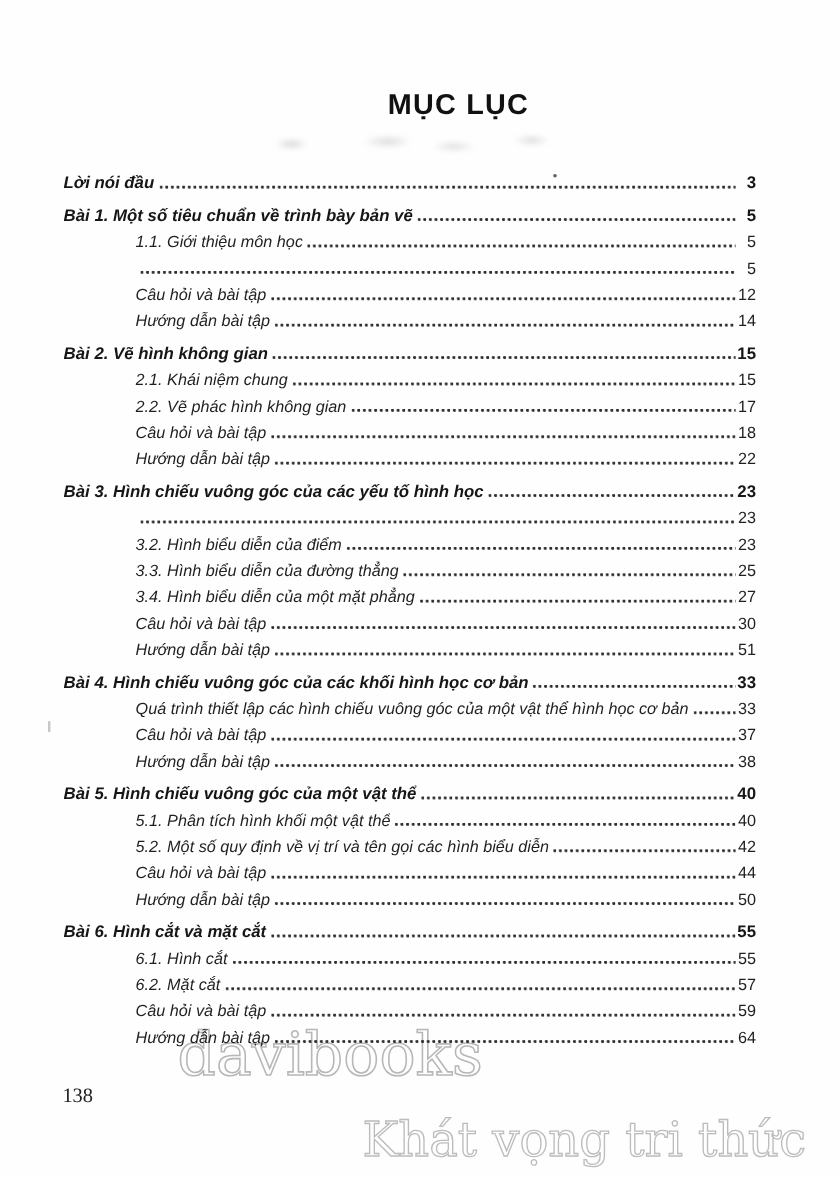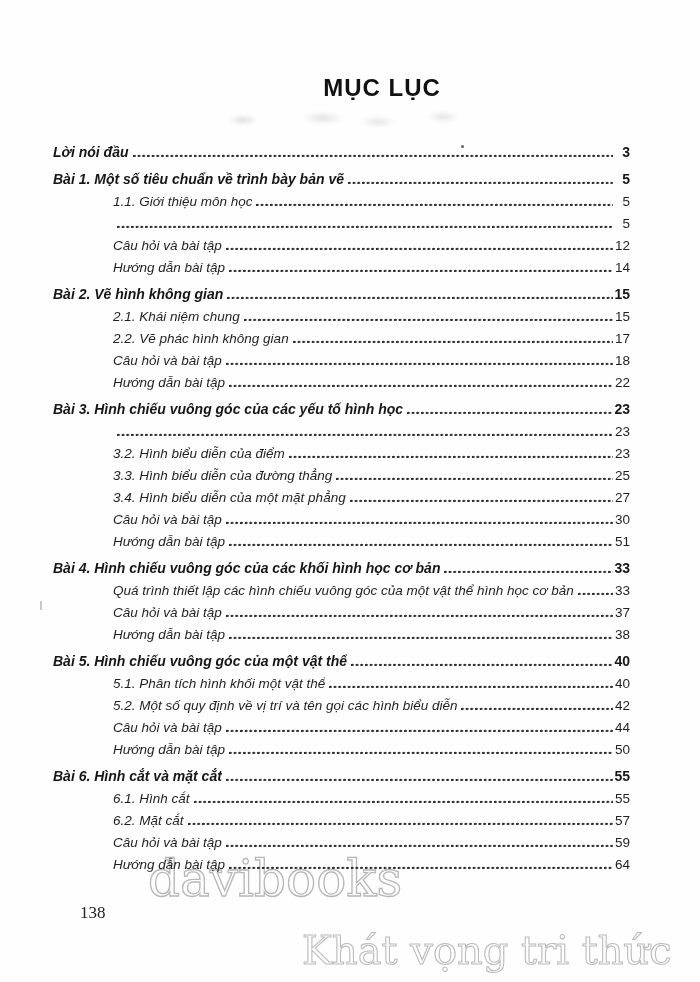--- a/index.html
+++ b/index.html
@@ -48,21 +48,21 @@
   .label { white-space:nowrap; flex:0 1 auto; overflow:hidden;font-style:italic; }
   .dots {
     flex:1 1 10px; min-width:8px; height:4px;
     margin:0 1px 3px 4px;
     background-image:radial-gradient(circle at 1.3px 1.9px, #2e2e2e 1.05px, rgba(0,0,0,0) 1.5px);
     background-size:4.7px 4px; background-repeat:repeat-x;
   }
   .pg { white-space:nowrap; text-align:right; min-width:16px; }
   .folio {
     position:absolute; left:52px; top:903px;
-    font-family:"Liberation Serif", serif; font-size:17px; color:#222;margin-left:28px;
+    font-family:"Liberation Serif", serif; font-size:17px; color:#222;
   }
   .wm { position:absolute; color:transparent; font-family:"DejaVu Serif", serif; line-height:1; }
   .wm1 {
     left:148px; top:854px; font-size:50px;
     -webkit-text-stroke:1.3px #b7b7b7;
     text-shadow:none;
   }
   .wm2 {
     left:262px; top:930px; font-size:40px;margin-left:40px;
     -webkit-text-stroke:1.1px #bcbcbc;

